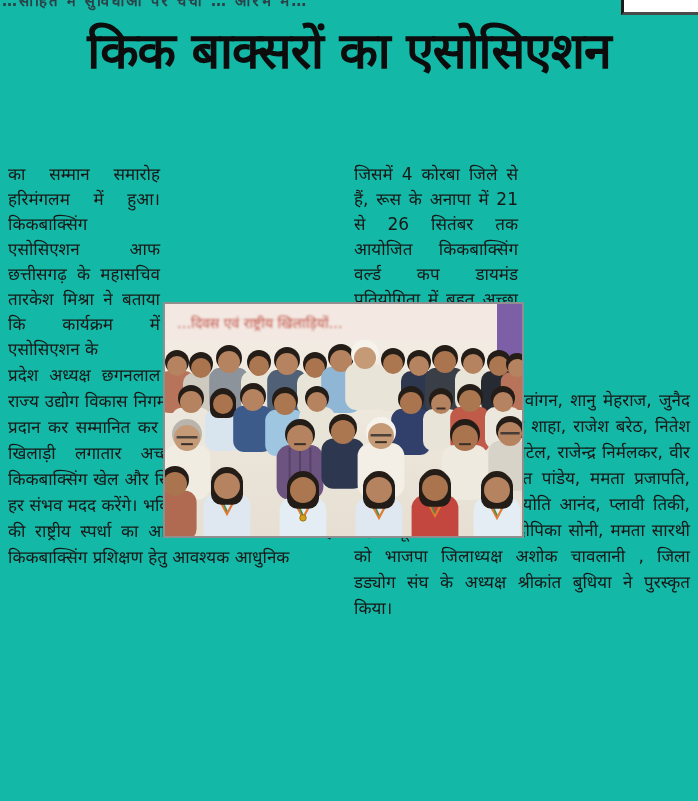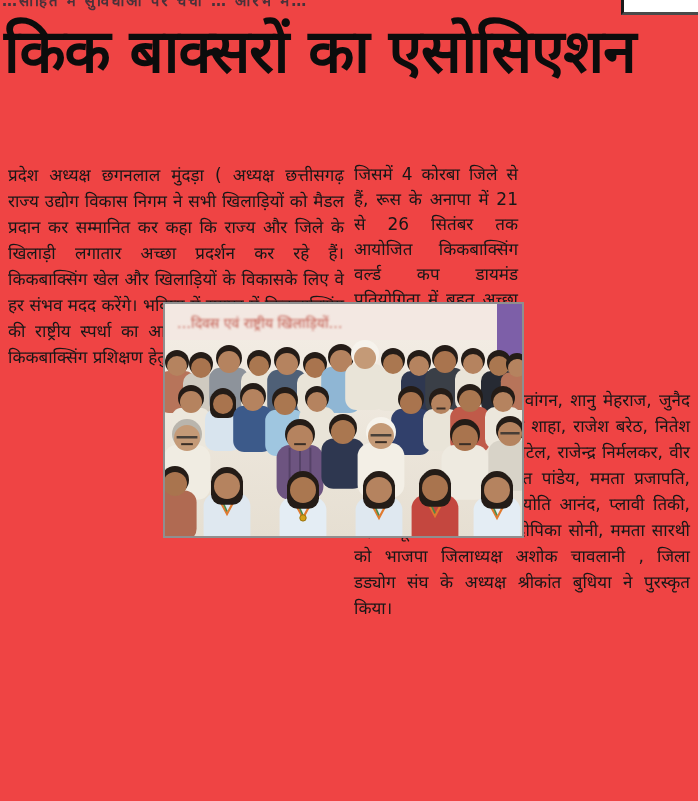--- a/index.html
+++ b/index.html
@@ -1,36 +1,36 @@
 <!DOCTYPE html>
 <html lang="hi"><head>
 <meta charset="utf-8">
 <style>
   html,body{margin:0;padding:0;background:#e8e8e8;}
   .page{
     position:relative;width:698px;height:801px;margin:0 auto;
-    background:#ef4444;overflow:hidden;
+    background:#14b8a6;overflow:hidden;
     font-family:"DejaVu Sans","Liberation Sans",sans-serif;
     color:#141414;
   }
   
   .top-strip{position:relative;height:14px;overflow:hidden;}
   .top-strip .crop{
     position:absolute;top:-10px;left:2px;white-space:nowrap;
     font-size:15px;font-weight:bold;color:#2e2e38;letter-spacing:2px;opacity:.85;
   }
   .corner-box{
     position:absolute;top:0;right:0;width:74px;height:12px;background:#fff;
     border-left:3px solid #1a1a1a;border-bottom:3px solid #4a4a4a;
   }
   
   .headline{
     margin:8px 4px 0 4px;height:126px;
-    font-size:60px;line-height:58px;font-weight:bold;color:#0c0c0c;
-    text-align:left;letter-spacing:-1px;
+    font-size:50px;line-height:58px;font-weight:bold;color:#0c0c0c;
+    text-align:center;letter-spacing:-1px;
   }
   
   .body{display:flex;gap:10px;padding:14px 8px 0 8px;}
   .col{width:340px;}
   .col p{margin:0;text-align:justify;font-size:17px;line-height:26px;color:#171717;}
   .p-indent{text-indent:34px;}
   .lead{font-weight:bold;}
   .narrow-left{width:152px;line-height:25px !important;}
   .narrow-right{width:164px;margin-left:auto;line-height:25px !important;}
   
@@ -47,20 +47,21 @@
 
   <div class="top-strip">
     <div class="crop">…साहित में सुविधाओं पर चर्चा … आरंभ में…</div>
   </div>
   <div class="corner-box"></div>
 
   <h1 class="headline"><span>किक बाक्सरों का एसोसिएशन</span><br></h1>
 
   <div class="body">
     <div class="col">
+      <p class="narrow-left">का सम्मान समारोह हरिमंगलम में हुआ। किकबाक्सिंग एसोसिएशन आफ छत्तीसगढ़ के महासचिव तारकेश मिश्रा ने बताया कि कार्यक्रम में एसोसिएशन के</p>
       <p>प्रदेश अध्यक्ष छगनलाल मुंदड़ा ( अध्यक्ष छत्तीसगढ़ राज्य उद्योग विकास निगम ने सभी खिलाड़ियों को मैडल प्रदान कर सम्मानित कर कहा कि राज्य और जिले के खिलाड़ी लगातार अच्छा प्रदर्शन कर रहे हैं। किकबाक्सिंग खेल और खिलाड़ियों के विकासके लिए वे हर संभव मदद करेंगे। भविष्य में रायपुर में किकबाक्सिंग की राष्ट्रीय स्पर्धा का आयोजन करने की बात कही। किकबाक्सिंग प्रशिक्षण हेतु आवश्यक आधुनिक</p>
     </div>
     <div class="col">
       <p class="narrow-right">जिसमें 4 कोरबा जिले से हैं, रूस के अनापा में 21 से 26 सितंबर तक आयोजित किकबाक्सिंग वर्ल्ड कप डायमंड प्रतियोगिता में बहुत अच्छा खेल रहे हैं और पदक प्राप्त कर ही लौटेंगे। इस अवसर पर</p>
       <p>आकाश गुरुद्वीवान, महेश देवांगन, शानु मेहराज, जुनैद आलम, मो. आसिफ, रितेश शाहा, राजेश बरेठ, नितेश दास, प्रभात साहू, सत्येन्द्र पटेल, राजेन्द्र निर्मलकर, वीर सिंह, तुलसी बरेठ, अनिकेत पांडेय, ममता प्रजापति, रंजना तिर्की, जया कुंडू, ज्योति आनंद, प्लावी तिकी, नेहा साहू, नंदिनी तिवारी, दीपिका सोनी, ममता सारथी को भाजपा जिलाध्यक्ष अशोक चावलानी , जिला डड्योग संघ के अध्यक्ष श्रीकांत बुधिया ने पुरस्कृत किया।</p>
     </div>
   </div>
 
   <figure class="photo">
     <svg viewBox="0 0 357 232" xmlns="http://www.w3.org/2000/svg">

